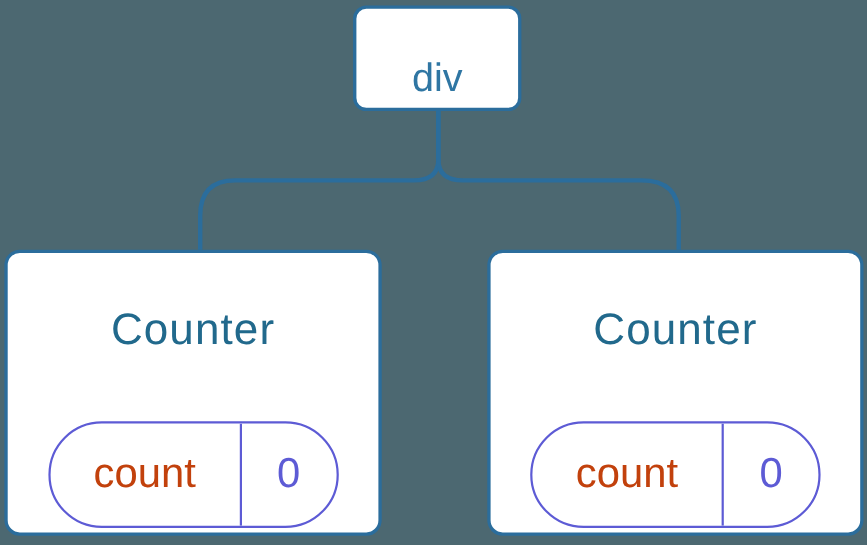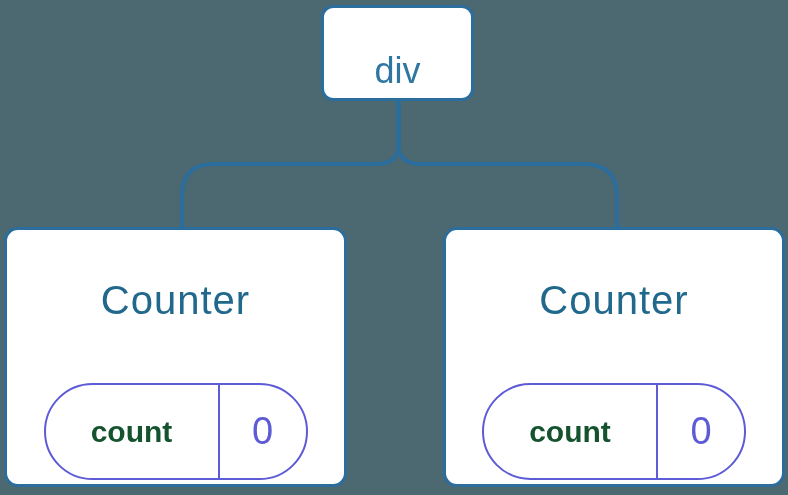--- a/index.html
+++ b/index.html
@@ -84,23 +84,22 @@
     align-items: stretch;
     overflow: hidden;
     background: #FFFFFF;
   }
   .pill-key {
     width: 172px;
     border-right: 2px solid #5D5BD5;
     display: flex;
     align-items: center;
     justify-content: center;
-    color: #14532d;
-    font-size: 30px;
-    font-weight: bold;
+    color: #c2410c;
+    font-size: 38px;
   }
   .pill-value {
     flex: 1;
     display: flex;
     align-items: center;
     justify-content: center;
     color: #5D5BD5;
     font-size: 38px;
   }
 </style>

